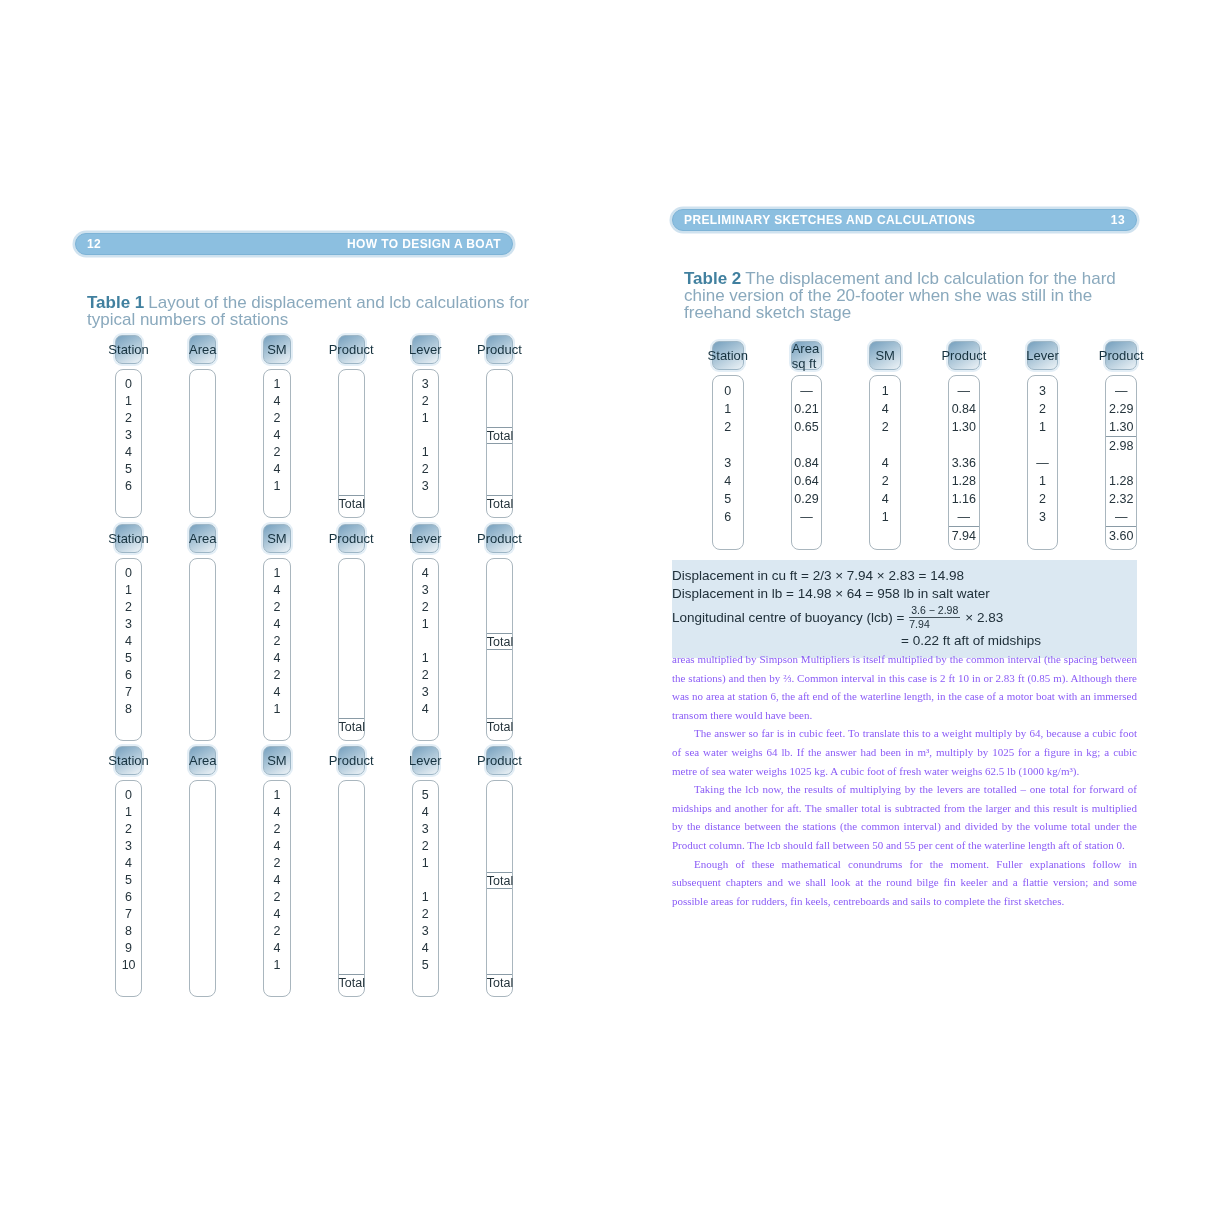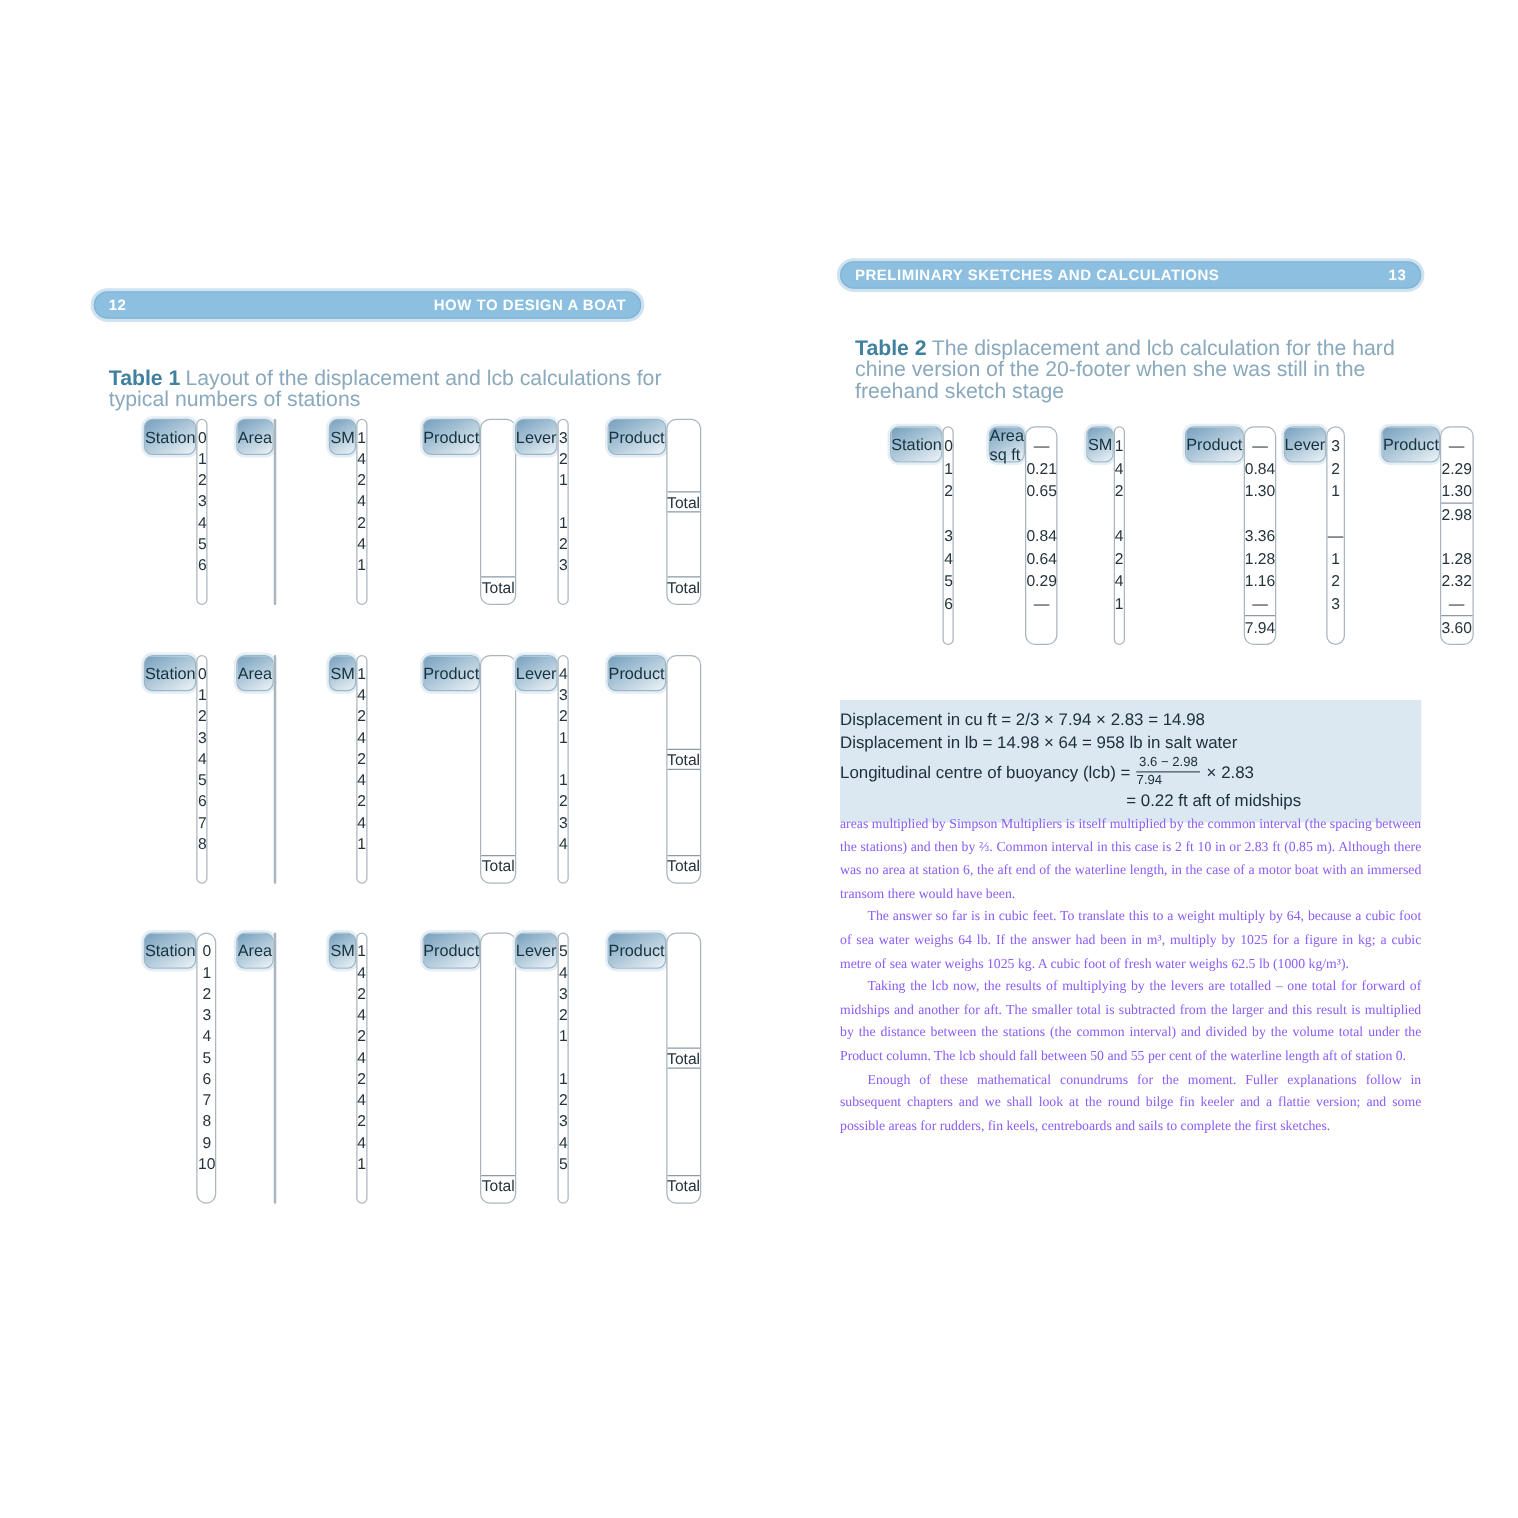--- a/index.html
+++ b/index.html
@@ -18,21 +18,21 @@
               padding:0 11px; box-sizing:border-box; }
   .head-bar .ht { color:#ffffff; font-size:12px; font-weight:bold; letter-spacing:.4px; }
 
   
   .caption { position:absolute; left:12px; top:270px; width:452px;
              font-size:17px; line-height:17px; color:#8aa9bd; }
   .caption .cap-label { color:#41809f; font-weight:bold; margin-right:4px; }
 
   
   .sim-table { position:absolute; left:0; right:0; display:flex; gap:7px; }
-  .tcol { flex:1; display:flex; flex-direction:row; min-width:0;padding-left:40px; }
+  .tcol { flex:1; display:flex; flex-direction:column; min-width:0;padding-left:40px; }
   .thead { height:27px; border:1px solid #9db6c6; border-radius:7px;
            background:linear-gradient(150deg,#76a0be 0%,#aac5d7 45%,#edf3f7 100%);
            display:flex; align-items:center; justify-content:center;
            font-size:13px; color:#16323f; box-shadow:0 0 0 2px #e3eef6;
            margin-bottom:5px; }
   .tbox { border:1px solid #a9b6be; border-radius:8px; background:#fff;
           padding:6px 0 5px 0; }
   .trow { height:17px; line-height:17px; text-align:center; font-size:12.5px; color:#25343c; }
   #right-page .trow { height:18px; line-height:18px; }
   .trow.la { border-top:1px solid #8a9ba6; box-sizing:border-box; }

